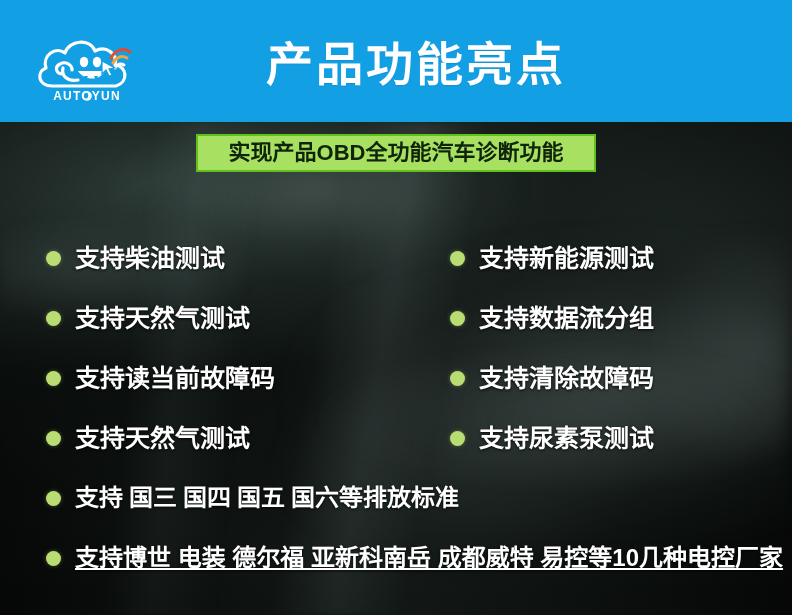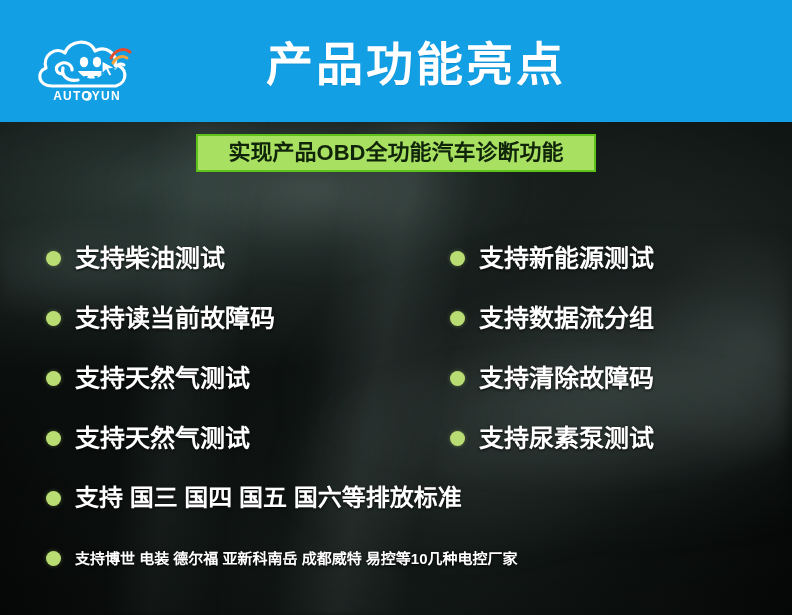--- a/index.html
+++ b/index.html
@@ -99,20 +99,21 @@
   }
 
   
   .col{position:absolute;z-index:4;}
   #col-left{left:46px;top:228px;width:430px;}
   #col-right{left:450px;top:228px;width:330px;}
 
   .bullet-row{
     display:flex;align-items:center;
     height:60px;
+    font-family:Liberation Serif, serif;
   }
   .dot{
     flex:0 0 auto;
     width:15px;height:15px;border-radius:50%;
     background:#b9dd72;
     box-shadow:0 0 4px rgba(185,221,114,.35);
     margin-right:14px;
   }
   .bullet-text{
     color:#ffffff;
@@ -121,21 +122,21 @@
     line-height:1;
     white-space:nowrap;
     text-shadow:0 1px 3px rgba(0,0,0,.85);
   }
 
   
   #row-wide{
     position:absolute;left:46px;top:528px;z-index:4;
     display:flex;align-items:center;height:60px;
   }
-  #row-wide .bullet-text{font-size:15px;}
+  #row-wide .bullet-text{font-size:24px;text-decoration:underline;}
   #row-standards .bullet-text{font-size:24px;}
 </style>
 </head>
 <body>
 
 <div id="slide">
 
   <div id="header">
 
     <div id="logo">
@@ -189,26 +190,26 @@
 
   <div class="col" id="col-left">
 
     <div class="bullet-row">
       <span class="dot"></span>
       <span class="bullet-text">支持柴油测试</span>
     </div>
 
     <div class="bullet-row">
       <span class="dot"></span>
+      <span class="bullet-text">支持天然气测试</span>
+    </div>
+
+    <div class="bullet-row">
+      <span class="dot"></span>
       <span class="bullet-text">支持读当前故障码</span>
-    </div>
-
-    <div class="bullet-row">
-      <span class="dot"></span>
-      <span class="bullet-text">支持天然气测试</span>
     </div>
 
     <div class="bullet-row">
       <span class="dot"></span>
       <span class="bullet-text">支持天然气测试</span>
     </div>
 
     <div class="bullet-row" id="row-standards">
       <span class="dot"></span>
       <span class="bullet-text">支持 国三 国四 国五 国六等排放标准</span>

